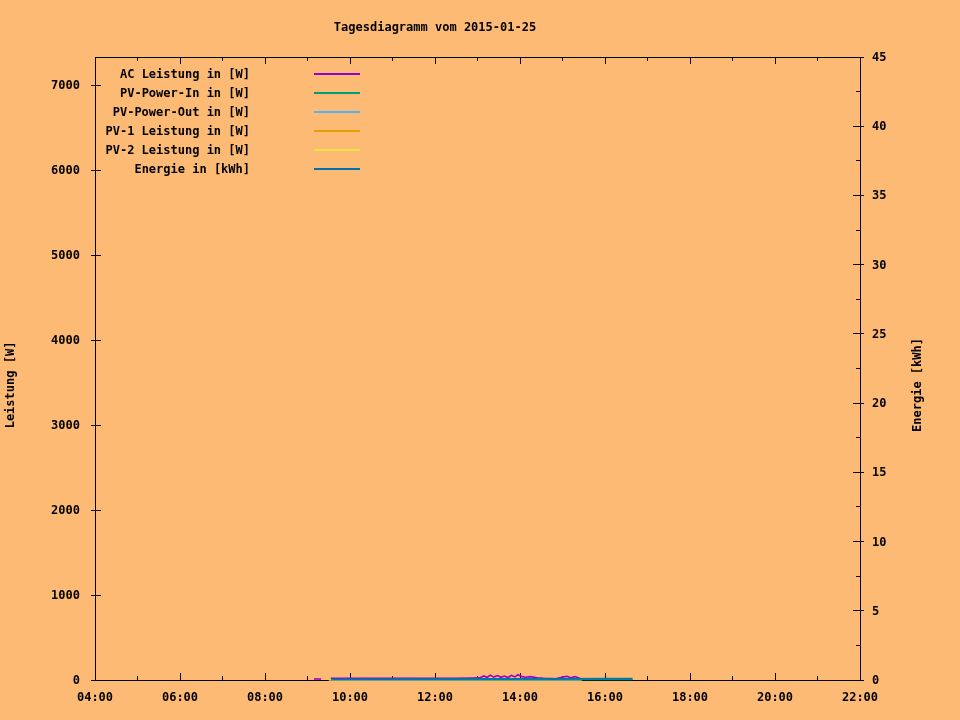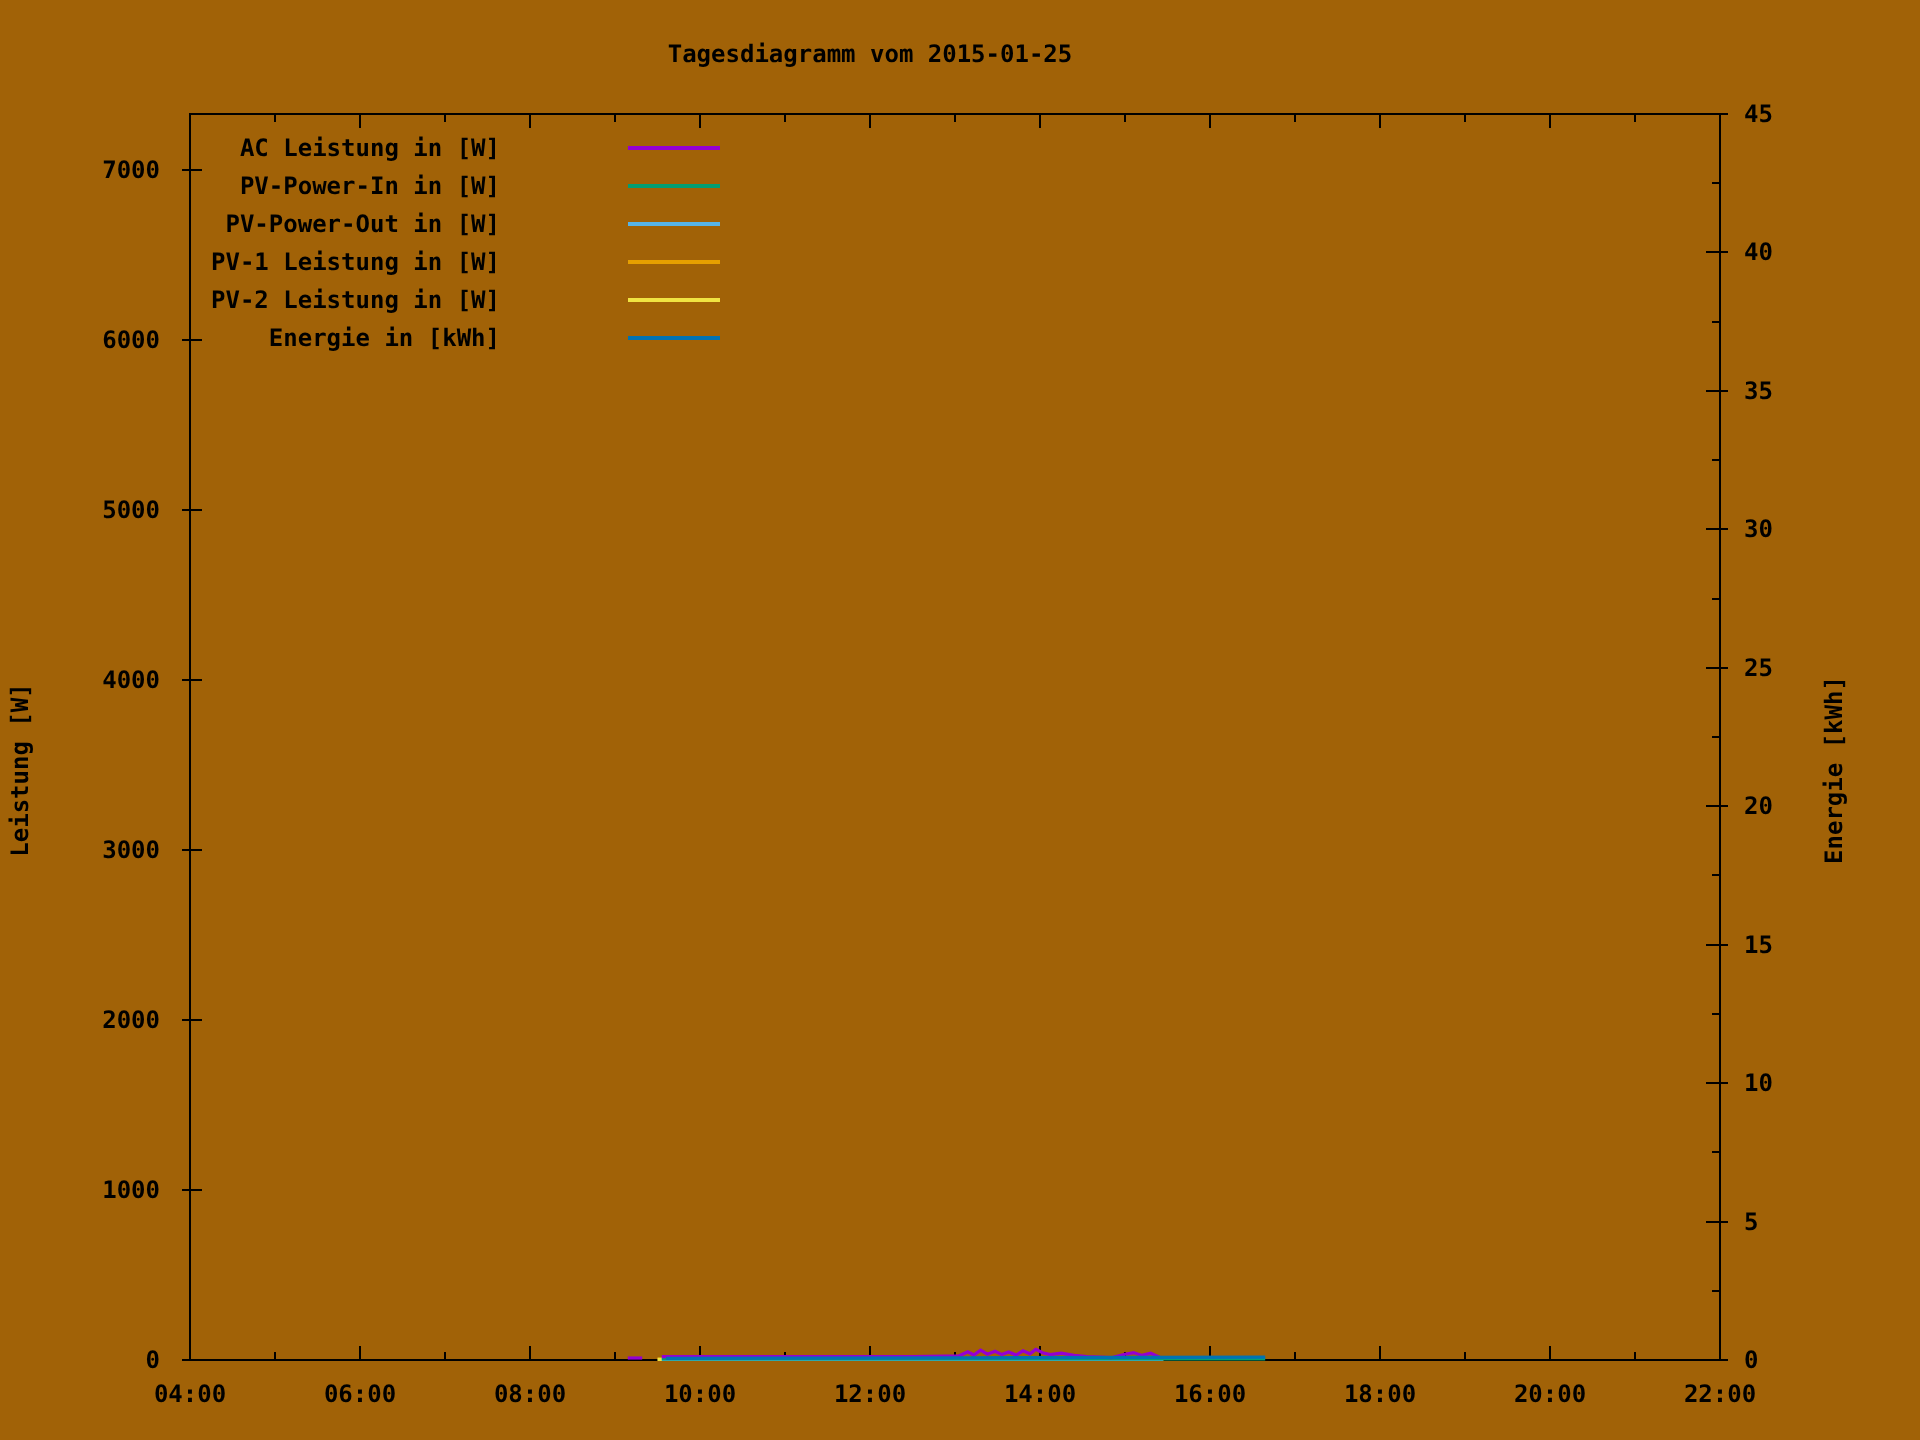--- a/index.html
+++ b/index.html
@@ -1,16 +1,16 @@
 <!DOCTYPE html>
 <html><head>
 <meta charset="utf-8">
 <style>
   html,body{margin:0;padding:0;background:#fff;}
-  .canvas{position:relative;width:960px;height:720px;background:#a16207;overflow:hidden;
+  .canvas{position:relative;width:960px;height:720px;background:#fdba74;overflow:hidden;
           font-family:"DejaVu Sans Mono", monospace;}
   svg text{font-family:"DejaVu Sans Mono", monospace;font-weight:bold;fill:#000;}
   .t12{font-size:12px;}
 </style>
 </head>
 <body>
 
 <div class="canvas">
   <svg id="chart" width="960" height="720" viewBox="0 0 960 720">
 

